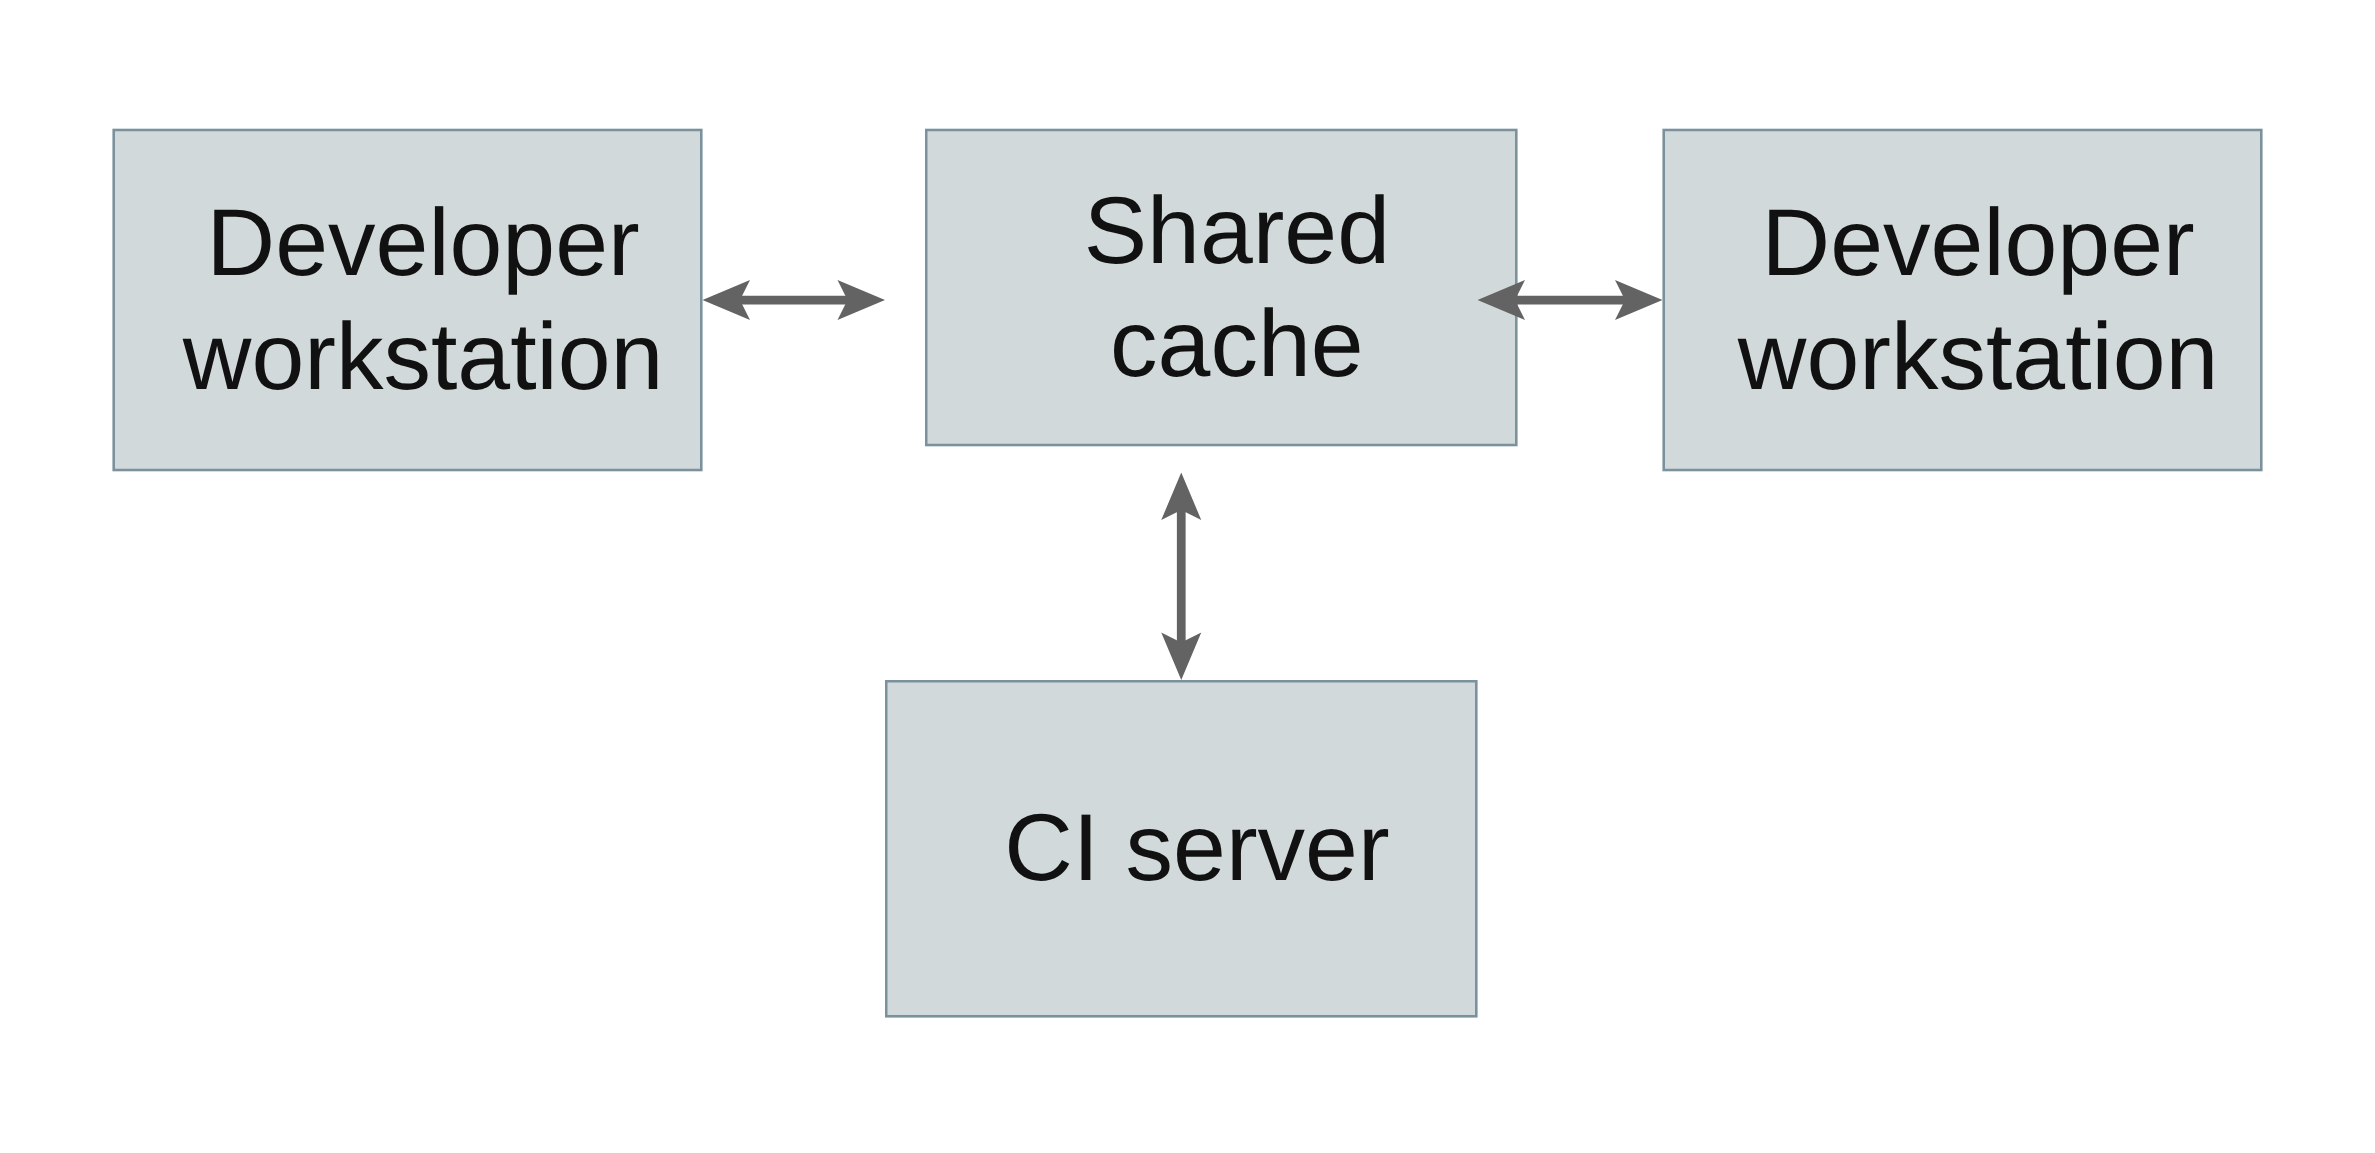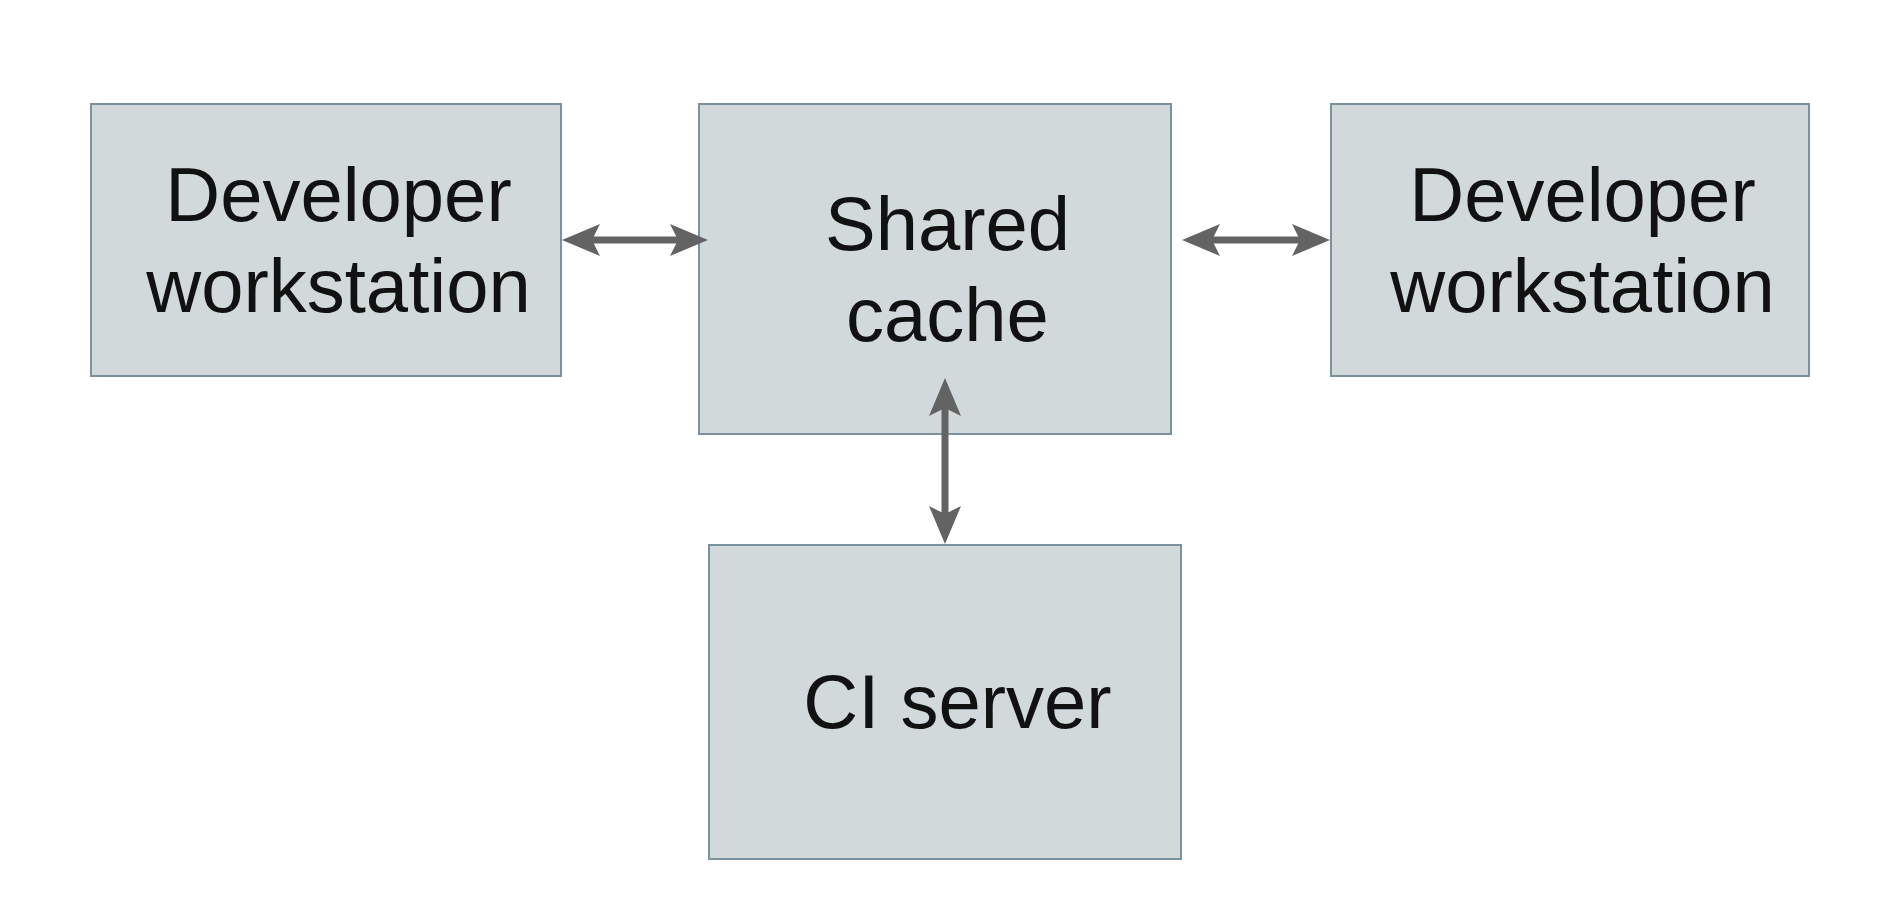--- a/index.html
+++ b/index.html
@@ -32,23 +32,23 @@
   .node-label {
     font-size: 76px;
     line-height: 1.2;
     color: var(--text-color);
     text-align: center;
     white-space: pre-line;
     letter-spacing: 0px;
     margin-left: 25px;
   }
   .node-dev-left  { left: 90px;   top: 103px; width: 472px; height: 274px; }
-  .node-cache     { left: 698px;  top: 103px; width: 474px; height: 332px; }
+  .node-cache     { left: 740px;  top: 103px; width: 474px; height: 254px; }
   .node-dev-right { left: 1330px; top: 103px; width: 480px; height: 274px; }
-  .node-ci        { left: 708px;  top: 544px; width: 474px; height: 316px; }
+  .node-ci        { left: 708px;  top: 544px; width: 474px; height: 270px; }
 
   .arrow { position: absolute; display: block; }
   .arrow line { stroke: var(--arrow-color); stroke-width: 7; }
   .arrow path { fill: var(--arrow-color); }
   .arrow-left  { left: 562px;  top: 218px; }
   .arrow-right { left: 1182px; top: 218px; }
   .arrow-down  { left: 923px;  top: 378px; }
 </style>
 </head>
 <body>

